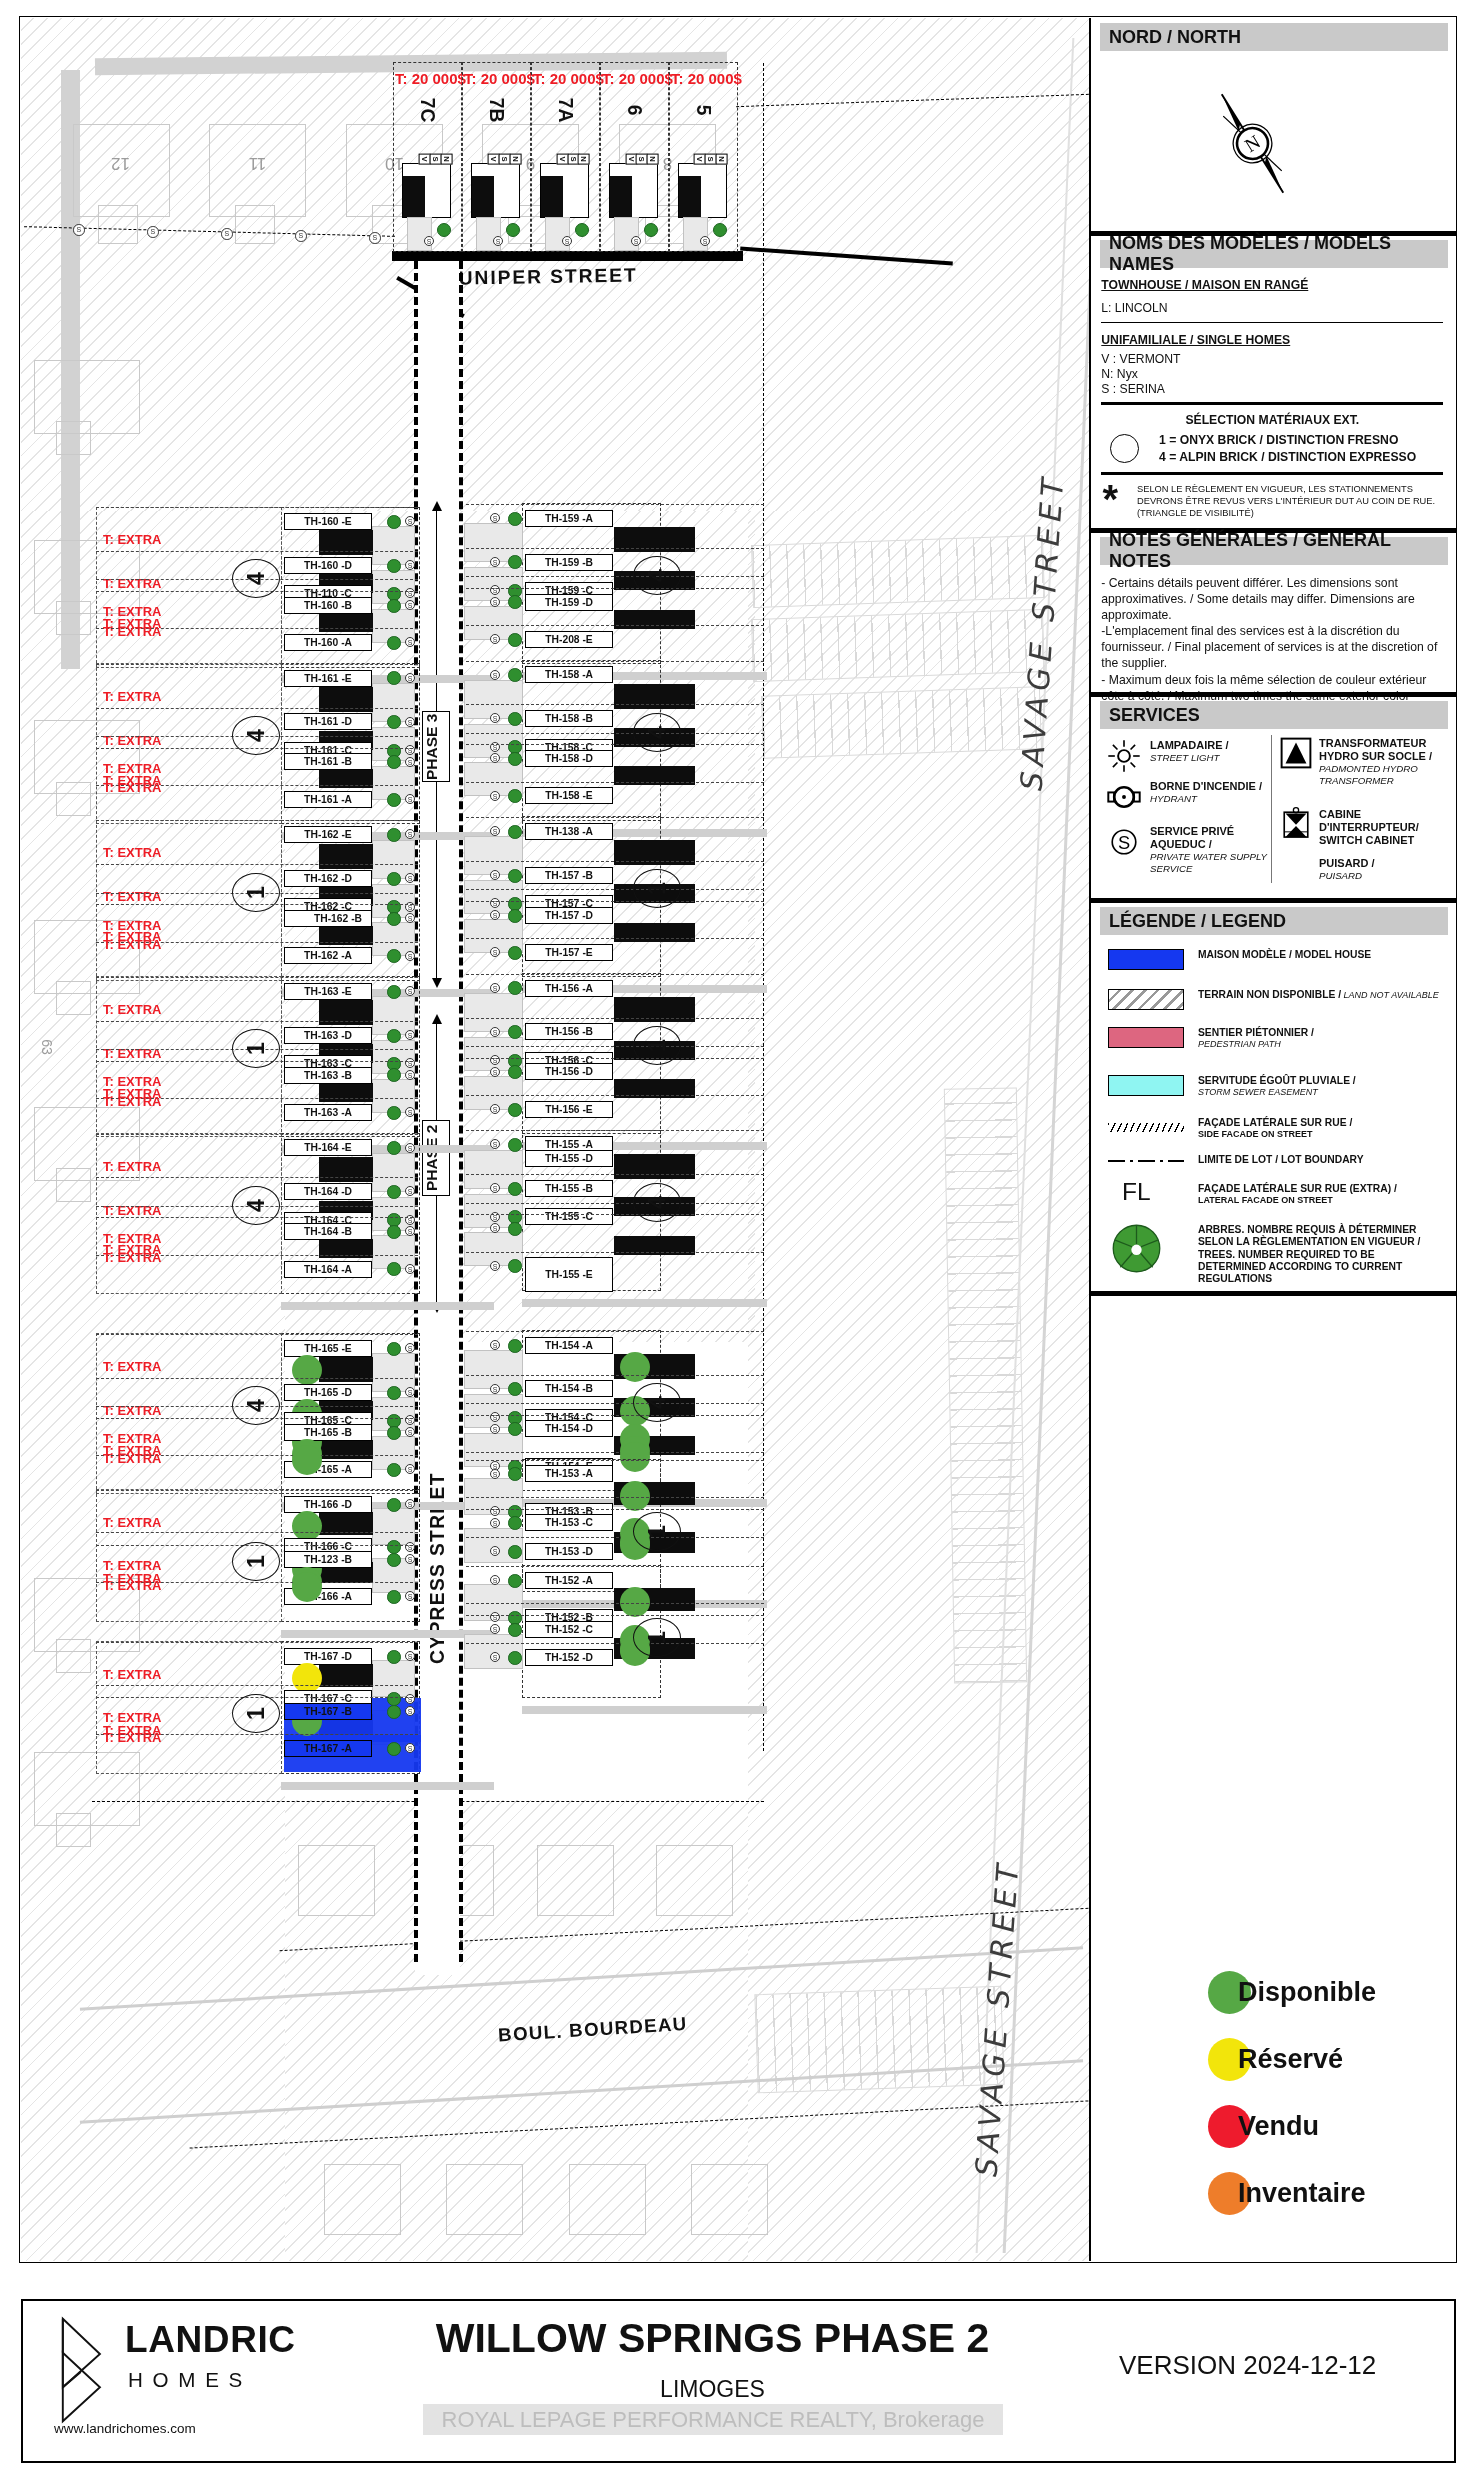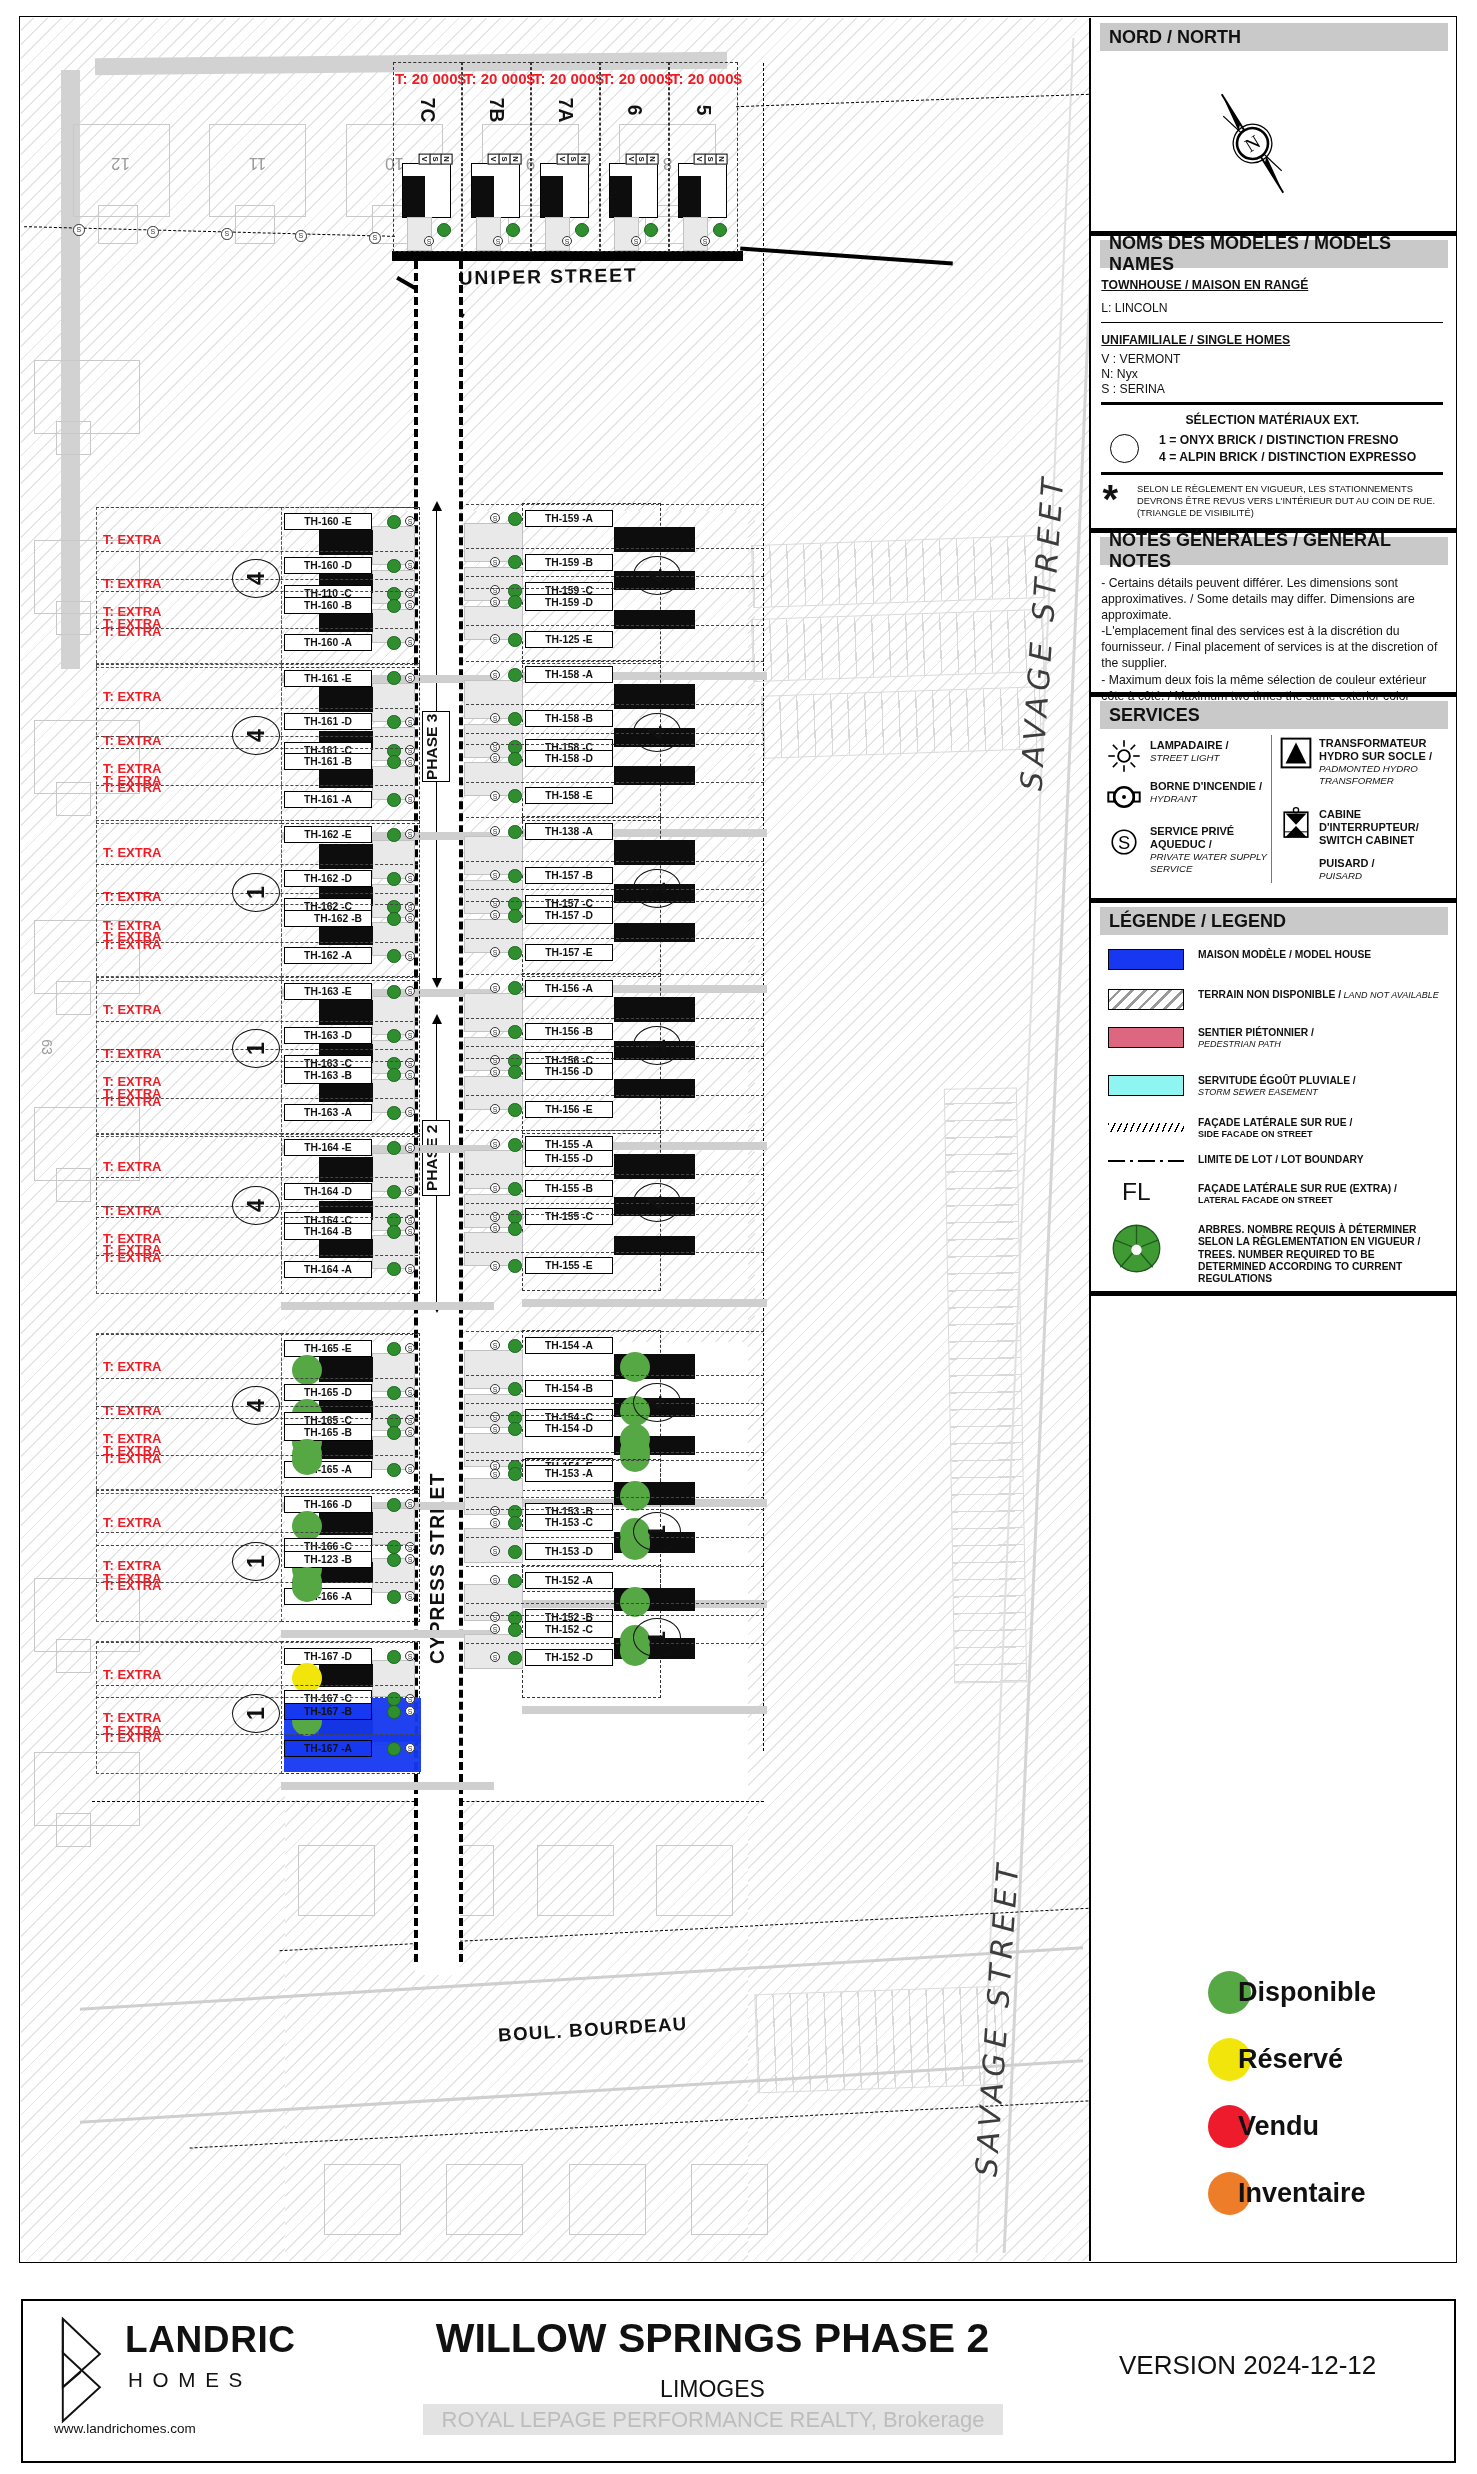--- a/index.html
+++ b/index.html
@@ -514,21 +514,21 @@
     <div class="scir" style="position: absolute; left: 469px; top: 539px; width: 10.3px; height: 10.3px;">S</div>
     <div class="dashline-h" style="position: absolute; left: 445px; top: 558px; width: 298px;"></div>
     <div class="unitbox" style="position: absolute; left: 504px; top: 564px; width: 88px; height: 17.4px; font-size: 10.3px; white-space: nowrap;">TH-159 -C</div>
     <div class="tree" style="position: absolute; left: 487px; top: 566px; width: 13.5px; height: 13.5px;"></div>
     <div class="scir" style="position: absolute; left: 469px; top: 567px; width: 10.3px; height: 10.3px;">S</div>
     <div class="dashline-h" style="position: absolute; left: 445px; top: 570px; width: 298px;"></div>
     <div class="unitbox" style="position: absolute; left: 504px; top: 576px; width: 88px; height: 17.4px; font-size: 10.3px; white-space: nowrap;">TH-159 -D</div>
     <div class="tree" style="position: absolute; left: 487px; top: 577px; width: 13.5px; height: 13.5px;"></div>
     <div class="scir" style="position: absolute; left: 469px; top: 579px; width: 10.3px; height: 10.3px;">S</div>
     <div class="dashline-h" style="position: absolute; left: 445px; top: 607px; width: 298px;"></div>
-    <div class="unitbox" style="position: absolute; left: 504px; top: 613px; width: 88px; height: 17.4px; font-size: 10.3px; white-space: nowrap;">TH-125 -E</div>
+    <div class="unitbox" style="position: absolute; left: 504px; top: 613px; width: 88px; height: 17.4px; font-size: 10.3px; white-space: nowrap;">TH-208 -E</div>
     <div class="tree" style="position: absolute; left: 487px; top: 615px; width: 13.5px; height: 13.5px;"></div>
     <div class="scir" style="position: absolute; left: 469px; top: 616px; width: 10.3px; height: 10.3px;">S</div>
     <div class="matcir" style="position: absolute; left: 612px; top: 538px; width: 46px; height: 37px;">
       <div class="matnum" style="position: static;">4</div>
     </div>
     <div class="pathband" style="position: absolute; left: 501px; top: 654px; width: 245px; height: 8.4px;"></div>
     <div class="dashbox" style="position: absolute; left: 501px; top: 642px; width: 139px; height: 161px;"></div>
     <div class="driveway" style="position: absolute; left: 443px; top: 662px; width: 59px; height: 39px;"></div>
     <div class="garage" style="position: absolute; left: 593px; top: 666px; width: 81px; height: 24.5px;"></div>
     <div class="driveway" style="position: absolute; left: 443px; top: 706px; width: 59px; height: 34px;"></div>
@@ -638,21 +638,21 @@
     <div class="scir" style="position: absolute; left: 469px; top: 1165px; width: 10.3px; height: 10.3px;">S</div>
     <div class="dashline-h" style="position: absolute; left: 445px; top: 1185px; width: 298px;"></div>
     <div class="unitbox" style="position: absolute; left: 504px; top: 1190px; width: 88px; height: 17.4px; font-size: 10.3px; white-space: nowrap;">TH-155 -C</div>
     <div class="tree" style="position: absolute; left: 487px; top: 1192px; width: 13.5px; height: 13.5px;"></div>
     <div class="scir" style="position: absolute; left: 469px; top: 1194px; width: 10.3px; height: 10.3px;">S</div>
     <div class="dashline-h" style="position: absolute; left: 445px; top: 1196px; width: 298px;"></div>
     <div class="unitbox" style="position: absolute; left: 504px; top: 1132px; width: 88px; height: 17.4px; font-size: 10.3px; white-space: nowrap;">TH-155 -D</div>
     <div class="tree" style="position: absolute; left: 487px; top: 1204px; width: 13.5px; height: 13.5px;"></div>
     <div class="scir" style="position: absolute; left: 469px; top: 1205px; width: 10.3px; height: 10.3px;">S</div>
     <div class="dashline-h" style="position: absolute; left: 445px; top: 1234px; width: 298px;"></div>
-    <div class="unitbox" style="position: absolute; left: 504px; top: 1239px; width: 88px; height: 17px; font-size: 10.3px; white-space: nowrap;">TH-155 -E</div>
+    <div class="unitbox" style="position: absolute; left: 504px; top: 1239px; width: 88px; height: 35px; font-size: 10.3px; white-space: nowrap;">TH-155 -E</div>
     <div class="tree" style="position: absolute; left: 487px; top: 1241px; width: 13.5px; height: 13.5px;"></div>
     <div class="scir" style="position: absolute; left: 469px; top: 1243px; width: 10.3px; height: 10.3px;">S</div>
     <div class="matcir" style="position: absolute; left: 612px; top: 1165px; width: 46px; height: 37px;">
       <div class="matnum" style="position: static;">4</div>
     </div>
     <div class="pathband" style="position: absolute; left: 501px; top: 1281px; width: 245px; height: 8.4px;"></div>
     <div class="dashbox" style="position: absolute; left: 501px; top: 1312px; width: 139px; height: 161px;"></div>
     <div class="driveway" style="position: absolute; left: 443px; top: 1332px; width: 59px; height: 39px;"></div>
     <div class="garage" style="position: absolute; left: 593px; top: 1336px; width: 81px; height: 24.5px;"></div>
     <div class="driveway" style="position: absolute; left: 443px; top: 1376px; width: 59px; height: 34px;"></div>

